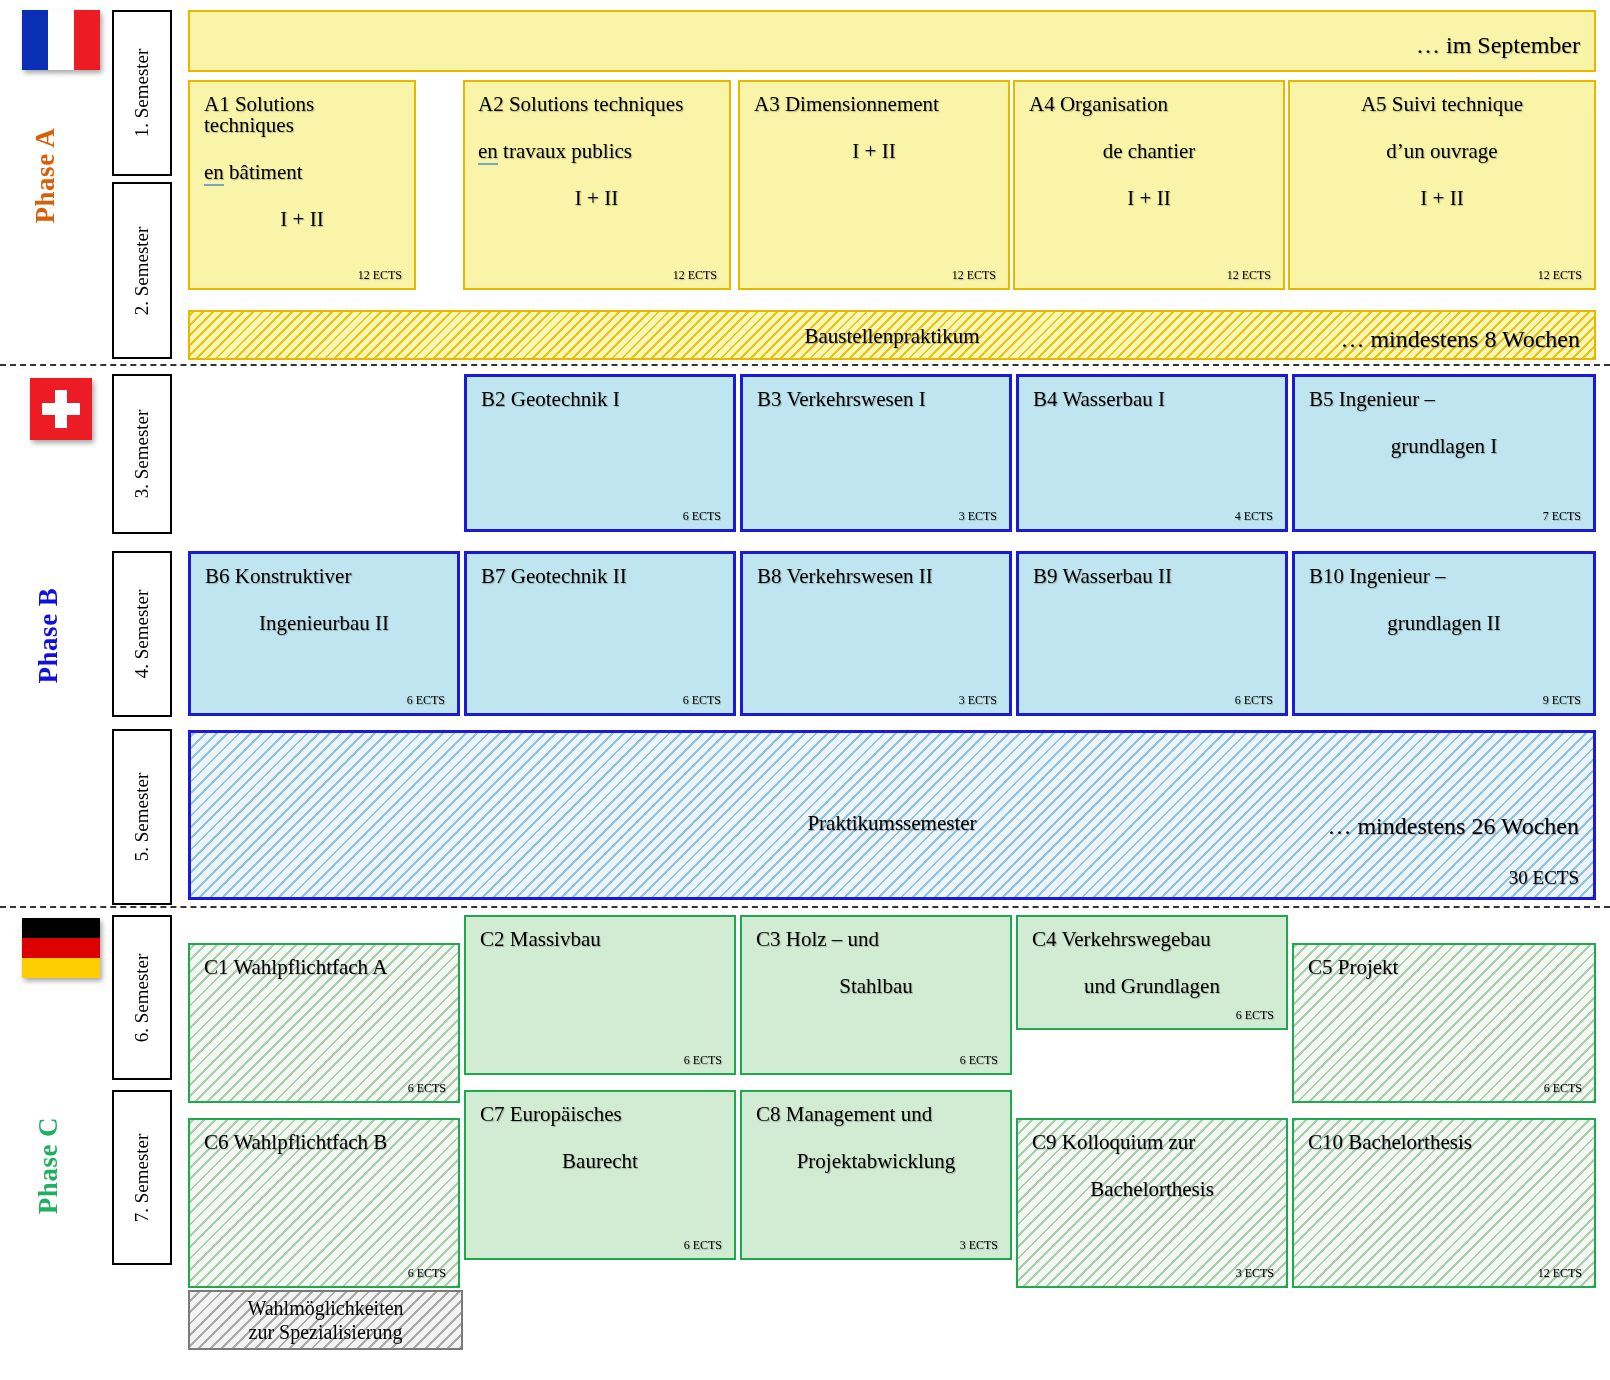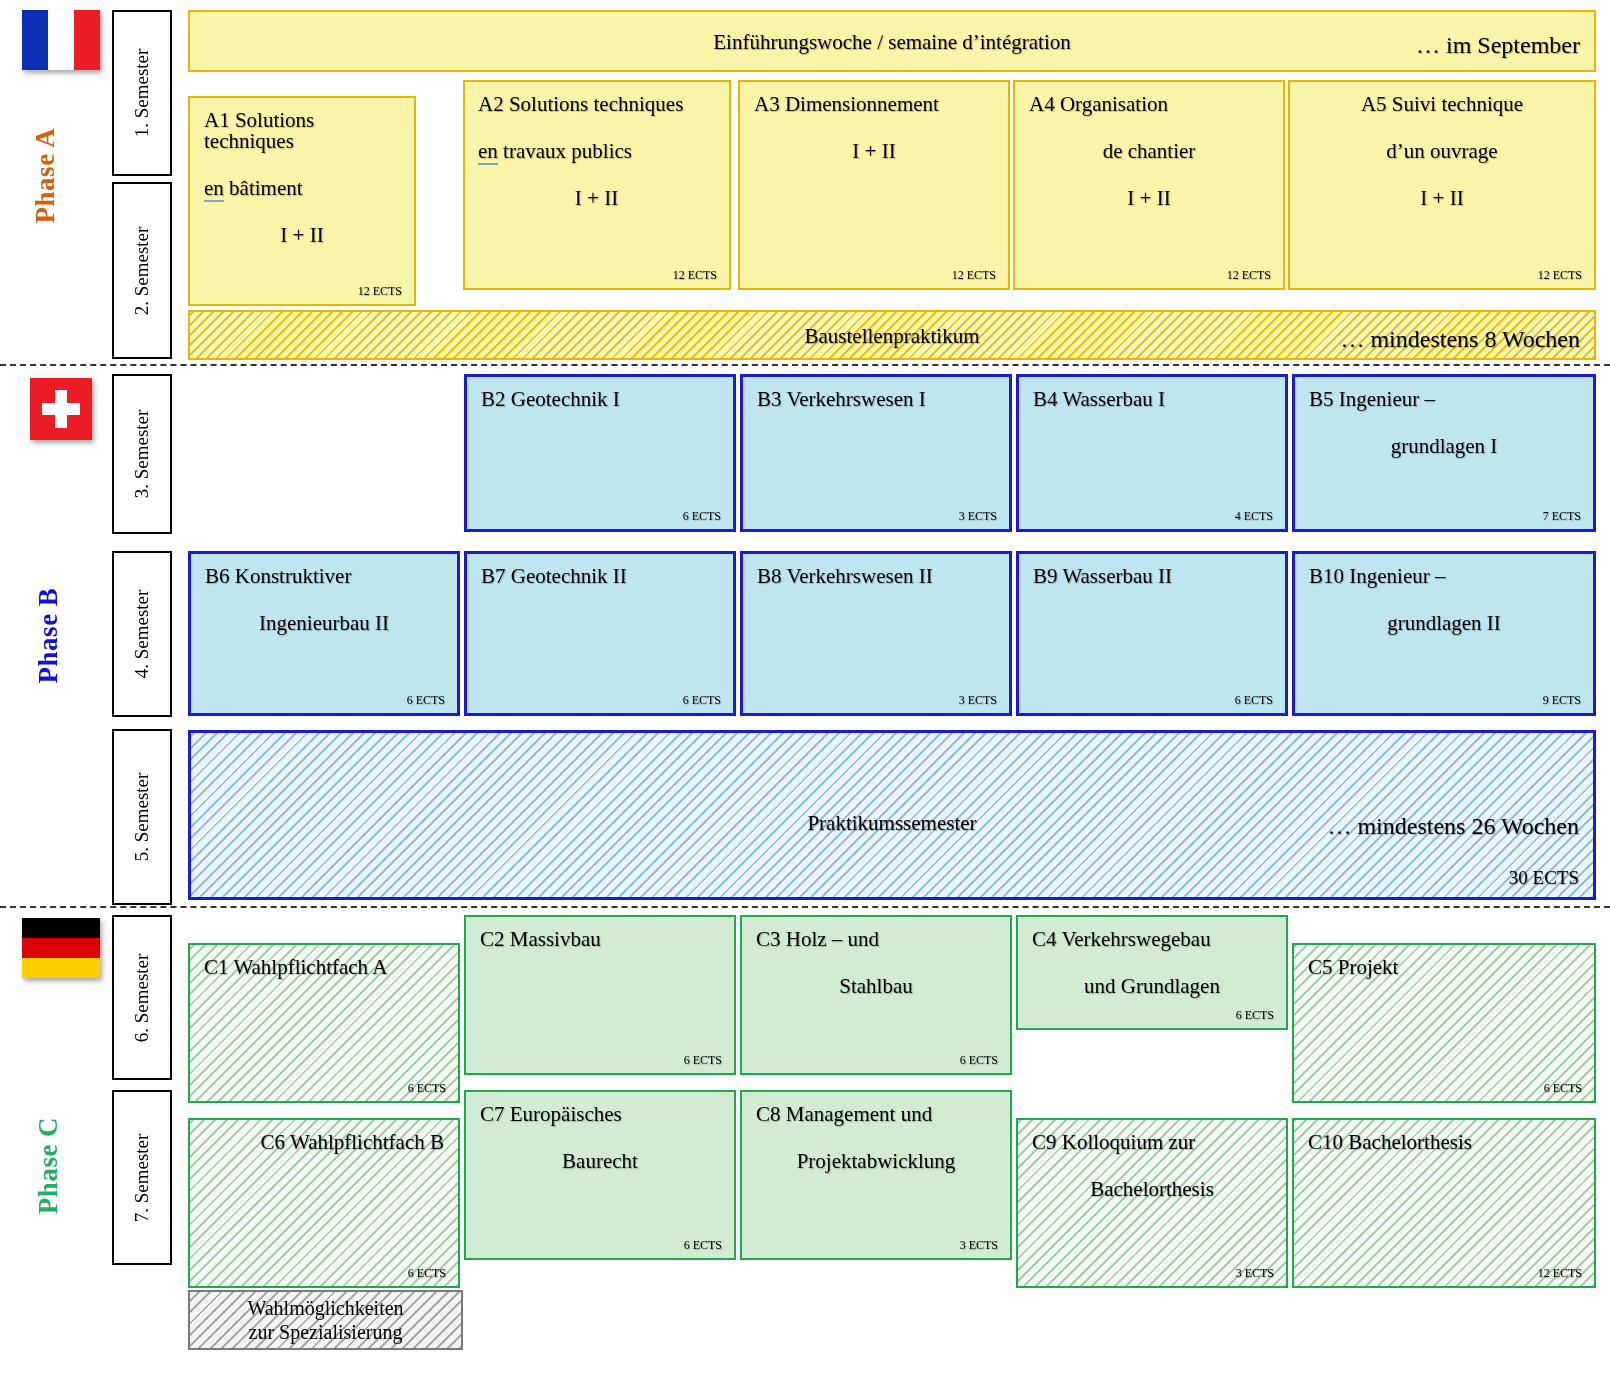--- a/index.html
+++ b/index.html
@@ -183,25 +183,24 @@
       <span>6. Semester</span>
     </div>
   <div class="sem" style="top:1090px;height:175px;">
       <span>7. Semester</span>
     </div>
 
   <div class="sep" style="top:364px;"></div>
   <div class="sep" style="top:906px;"></div>
 
   <div class="banner a-box" style="left:188px;top:10px;width:1408px;height:62px;">
-    <div class="title" style="top:18px;">Einführungswoche / semaine d’intégration</div>
     <div class="note" style="top:20px;">… im September</div>
   </div>
 
-  <div class="box a-box" style="left:188px;top:80px;width:228px;height:210px;margin-top:16px;">
+  <div class="box a-box" style="left:188px;top:80px;width:228px;height:210px;">
     <span class="ln">A1 Solutions techniques</span>
     <span class="ln"><span class="sp">en</span><span> bâtiment</span></span>
     <span class="ln c">I + II</span>
     <span class="ects">12 ECTS</span>
   </div>
 
   <div class="box a-box" style="left:463px;top:80px;width:268px;height:210px;padding-left:13px;">
     <span class="ln">A2 Solutions techniques</span>
     <span class="ln"><span class="sp">en</span><span> travaux publics</span></span>
     <span class="ln c">I + II</span>
@@ -296,21 +295,21 @@
   <div class="box c-box" style="left:1016px;top:915px;width:272px;height:115px;">
     <span class="ln">C4 Verkehrswegebau</span>
     <span class="ln c">und Grundlagen</span>
     <span class="ects">6 ECTS</span>
   </div>
   <div class="box c-box hatch-green" style="left:1292px;top:915px;width:304px;height:160px;">
     <span class="ln">C5 Projekt</span>
     <span class="ects">6 ECTS</span>
   </div>
 
-  <div class="box c-box hatch-green" style="left:188px;top:1090px;width:272px;height:170px;text-align:right;">
+  <div class="box c-box hatch-green" style="left:188px;top:1090px;width:272px;height:170px;">
     <span class="ln">C6 Wahlpflichtfach B</span>
     <span class="ects">6 ECTS</span>
   </div>
   <div class="box c-box" style="left:464px;top:1090px;width:272px;height:170px;">
     <span class="ln">C7 Europäisches</span>
     <span class="ln c">Baurecht</span>
     <span class="ects">6 ECTS</span>
   </div>
   <div class="box c-box" style="left:740px;top:1090px;width:272px;height:170px;">
     <span class="ln">C8 Management und</span>

